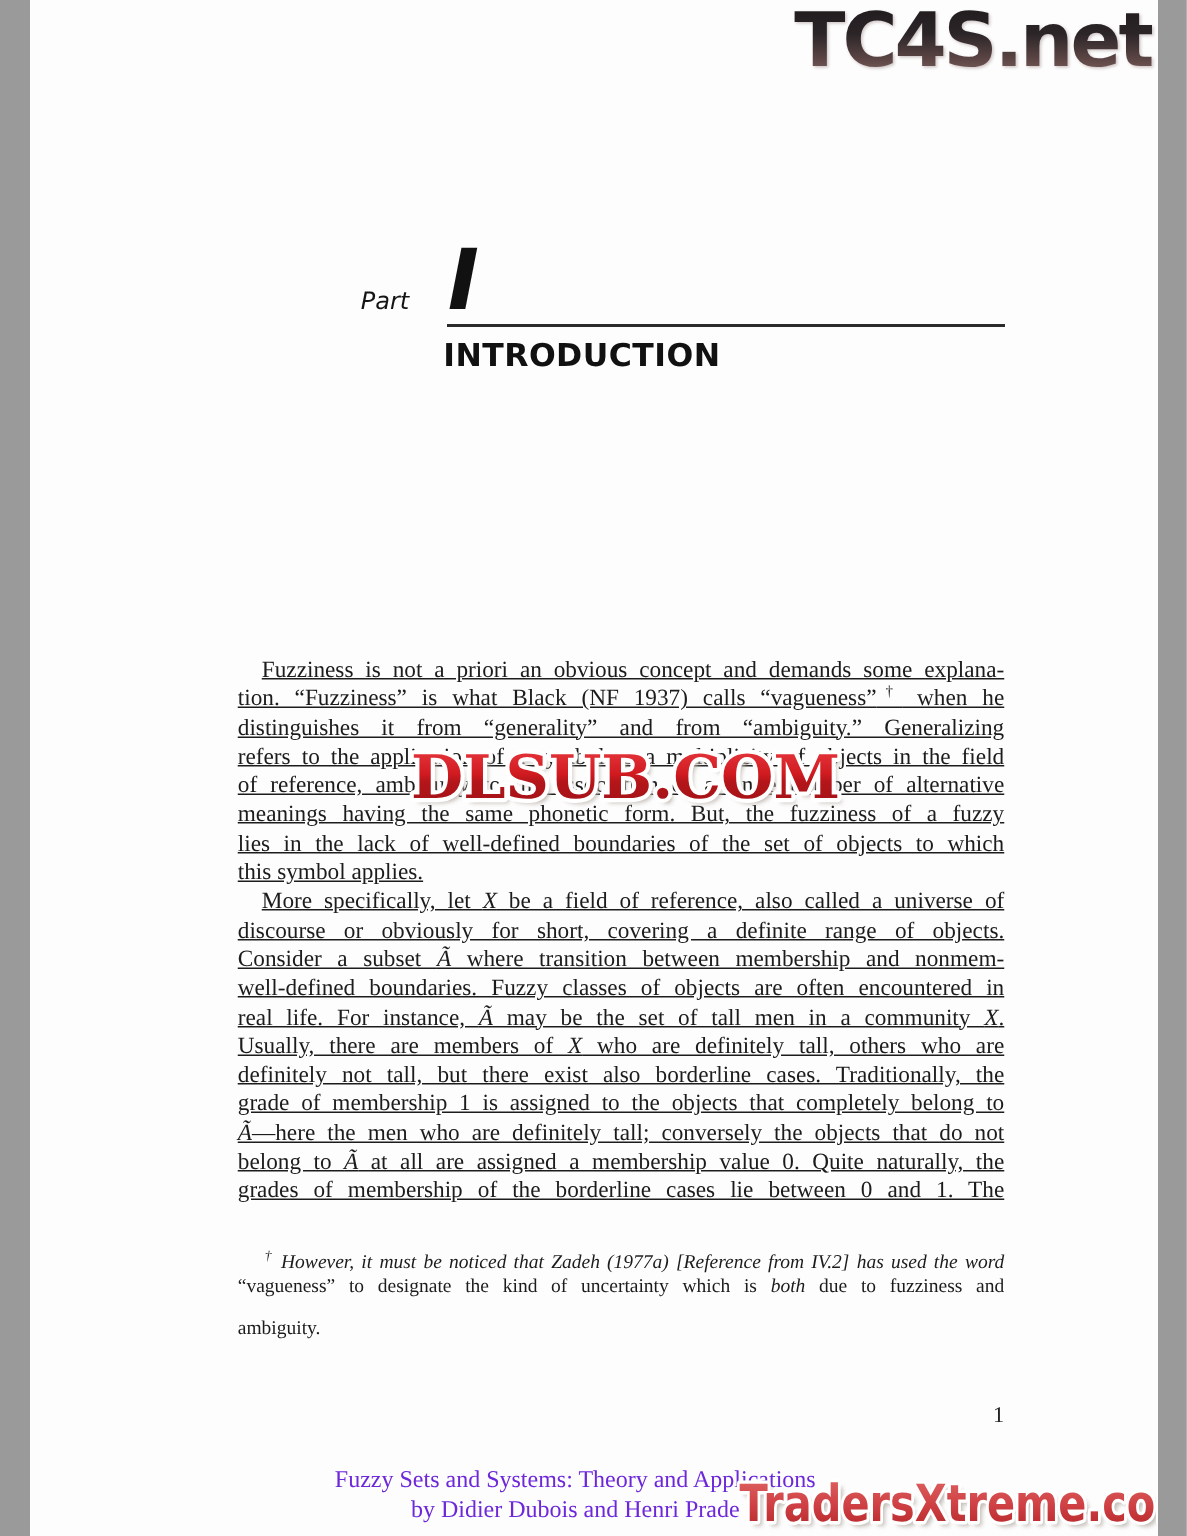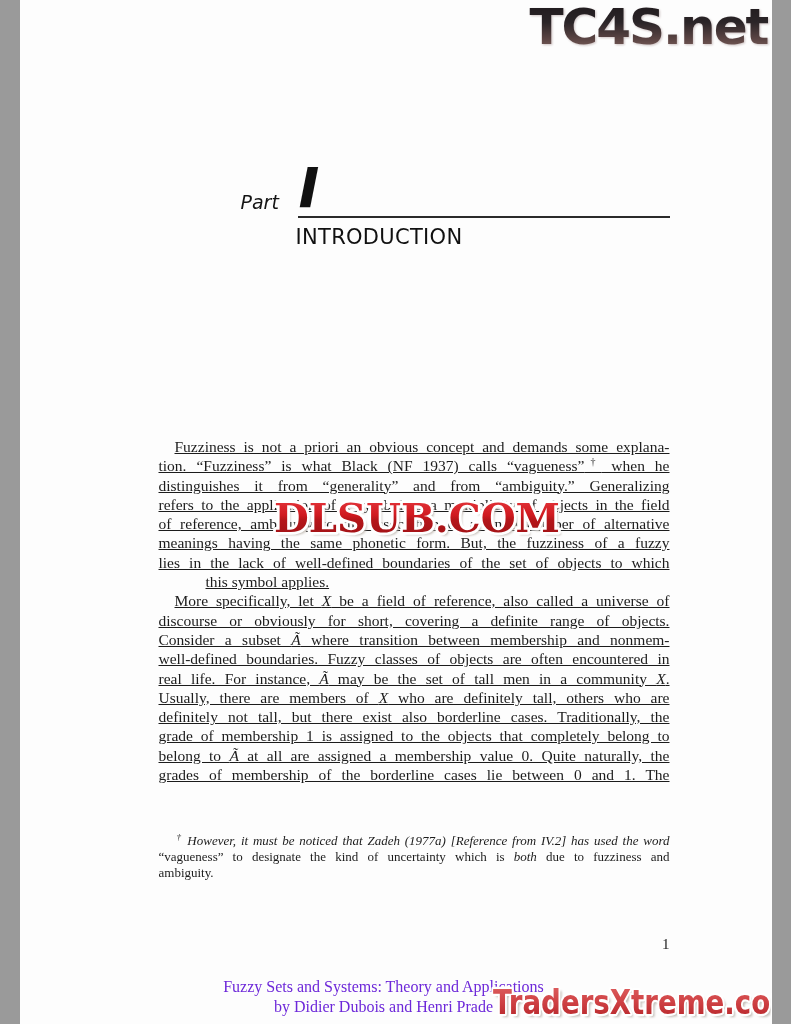--- a/index.html
+++ b/index.html
@@ -14,37 +14,37 @@
     position:absolute;top:-2px;right:4px;
     font-family:"DejaVu Sans", sans-serif;font-weight:bold;
     font-size:50px;letter-spacing:-2px;
     background:linear-gradient(to bottom,#1d181b 0%,#2b2528 42%,#5d4645 72%,#8e716d 100%);
     -webkit-background-clip:text;background-clip:text;color:transparent;
     filter:drop-shadow(1px 1px 1px rgba(190,175,175,.75));
   }
 
   
   .heading{position:absolute;left:139px;top:170px;width:511px;height:95px;}
-  .part-label{position:absolute;left:82px;top:21px;font-family:"DejaVu Sans", sans-serif;font-style:italic;font-size:19px;color:#141414;}
+  .part-label{position:absolute;left:82px;top:21px;font-family:"DejaVu Sans", sans-serif;font-style:italic;font-size:16px;color:#141414;}
   .part-numeral{position:absolute;left:140px;top:-10px;font-family:"DejaVu Sans", sans-serif;font-style:italic;font-weight:bold;font-size:56px;line-height:56px;color:#111;}
   .heading-rule{position:absolute;left:139px;top:46px;width:372px;height:2px;background:#2b2b2b;}
-  .part-title{position:absolute;left:137px;top:55px;font-family:"DejaVu Sans", sans-serif;font-weight:normal;font-size:21px;letter-spacing:.3px;color:#111;}
+  .part-title{position:absolute;left:137px;top:55px;font-family:"DejaVu Sans", sans-serif;font-weight:bold;font-size:21px;letter-spacing:.3px;color:#111;}
 
   
   .body-text{position:absolute;left:139px;top:437px;width:511px;font-size:15.5px;text-decoration:underline;}
   .bline{line-height:19.3px;height:19.3px;text-align:justify;text-align-last:justify;white-space:nowrap_;}
-  .bline.short{text-align-last:left;margin-left:47px;}
+  .bline.short{text-align-last:left;}
   .bline.indent{text-indent:16px;}
   .bline i{font-style:italic;}
   .bline sup{font-size:10px;vertical-align:super;line-height:0;}
 
   
   .footnote{position:absolute;left:139px;top:833px;width:511px;font-size:13px;}
   .fline{line-height:16.2px;height:16.2px;text-align:justify;text-align-last:justify;}
-  .fline.short{text-align-last:left;}
+  .fline.short{text-align-last:left;margin-top:12px;}
   .fline.indent{text-indent:18px;font-style:italic;}
   .fline sup{font-size:9px;vertical-align:super;line-height:0;}
 
   .page-number{position:absolute;left:139px;top:936px;width:511px;text-align:right;font-size:15px;color:#222;}
 
   
   .footer{position:absolute;left:139px;top:977px;width:450px;text-align:center;font-size:16px;color:#6d28d9;}
   .footer div{line-height:20px;}
 
   
@@ -78,20 +78,21 @@
     </div>
     <div>
       <div class="bline indent">More specifically, let <i>X</i> be a field of reference, also called a universe of</div>
       <div class="bline">discourse or obviously for short, covering a definite range of objects.</div>
       <div class="bline">Consider a subset <i>Ã</i> where transition between membership and nonmem-</div>
       <div class="bline">well-defined boundaries. Fuzzy classes of objects are often encountered in</div>
       <div class="bline">real life. For instance, <i>Ã</i> may be the set of tall men in a community <i>X</i>.</div>
       <div class="bline">Usually, there are members of <i>X</i> who are definitely tall, others who are</div>
       <div class="bline">definitely not tall, but there exist also borderline cases. Traditionally, the</div>
       <div class="bline">grade of membership 1 is assigned to the objects that completely belong to</div>
+      <div class="bline"><i>Ã</i>—here the men who are definitely tall; conversely the objects that do not</div>
       <div class="bline">belong to <i>Ã</i> at all are assigned a membership value 0. Quite naturally, the</div>
       <div class="bline">grades of membership of the borderline cases lie between 0 and 1. The</div>
     </div>
   </div>
 
   <div class="footnote">
     <div class="fline indent"><sup>†</sup> However, it must be noticed that Zadeh (1977a) [Reference from IV.2] has used the word</div>
     <div class="fline">“vagueness” to designate the kind of uncertainty which is <i>both</i> due to fuzziness and</div>
     <div class="fline short">ambiguity.</div>
   </div>

